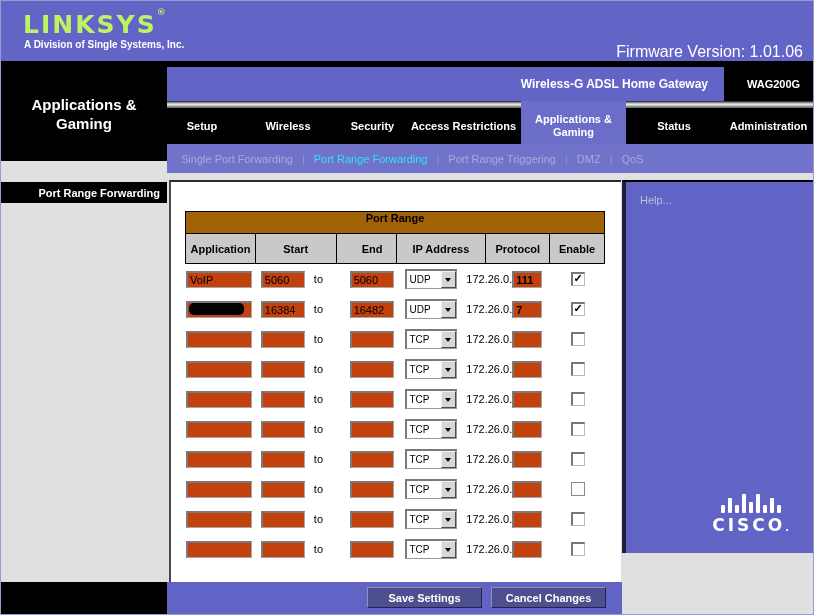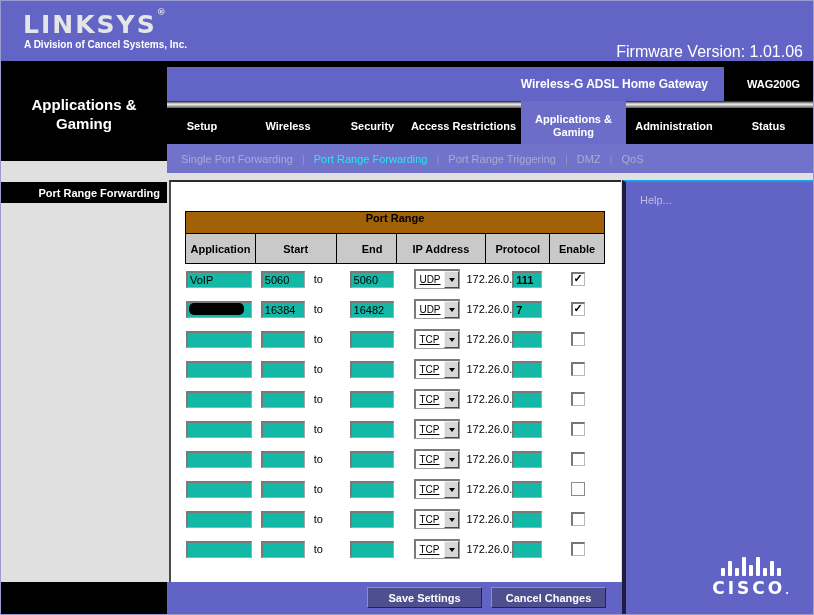--- a/index.html
+++ b/index.html
@@ -2,21 +2,21 @@
 <html><head>
 <meta charset="utf-8">
 <style>
   * { margin:0; padding:0; box-sizing:border-box; }
   body { font-family:"Liberation Sans", sans-serif; background:#fff; }
   .page { position:relative; width:814px; height:615px; background:#E0E0E0; overflow:hidden; border:1px solid #9a9ad0; }
 
   
   .hdr { position:absolute; left:0; top:0; width:814px; height:60px; background:#6264C6; }
   .hdr-black { position:absolute; left:0; top:60px; width:814px; height:6px; background:#000; }
-  .logo { position:absolute; left:22px; top:6px; color:#e5e5e5; font-family:"DejaVu Sans", sans-serif; font-weight:bold; font-size:25px; letter-spacing:2px; }
+  .logo { position:absolute; left:22px; top:6px; color:#bef264; font-family:"DejaVu Sans", sans-serif; font-weight:bold; font-size:25px; letter-spacing:2px; }
   .logo sup { font-size:9px; vertical-align:18px; letter-spacing:0; }
   .tagline { position:absolute; left:23px; top:38px; color:#fff; font-size:10px; font-weight:bold; }
   .firmware { position:absolute; right:12px; top:42px; color:#fff; font-size:16px; }
 
   
   .side-title { position:absolute; left:0; top:66px; width:166px; height:94px; background:#000; display:flex; align-items:center; justify-content:center; text-align:center; }
   .side-title span { color:#fff; font-weight:bold; font-size:15px; line-height:19px; padding:0 10px; }
 
   
   .banner { position:absolute; left:166px; top:66px; width:557px; height:34px; background:#6264C6; display:flex; align-items:center; justify-content:flex-end; }
@@ -38,46 +38,46 @@
   .subnav a { font-size:11px; color:#A9AAD6; text-decoration:none; cursor:pointer; }
   .subnav a.active { color:#2BE3F5; }
   .subnav .sep { color:#9193C0; font-size:11px; margin:0 9px; }
 
   
   .page-label { position:absolute; left:0; top:181px; width:166px; height:21px; background:#000; display:flex; align-items:center; justify-content:flex-end; }
   .page-label span { color:#fff; font-weight:bold; font-size:11px; padding-right:7px; }
 
   
   .content { position:absolute; left:168px; top:179px; width:452px; height:402px; background:#fff; border-top:2px solid #2B2B2B; border-left:2px solid #4A4A4A; }
-  .helppanel { position:absolute; left:621px; top:179px; width:193px; height:436px; background:#6163C5; border-top:2px solid #0ea5e9; border-left:4px solid #1E1E3C; }
+  .helppanel { position:absolute; left:621px; top:179px; width:193px; height:373px; background:#6163C5; border-top:2px solid #000000; border-left:4px solid #1E1E3C; }
   .help-link { position:absolute; left:14px; top:12px; color:#BEBEE0; font-size:11px; cursor:pointer; }
   .btm-strip { position:absolute; left:166px; top:581px; width:455px; height:34px; background:#6163C5; }
   .btm-black { position:absolute; left:0; top:581px; width:166px; height:34px; background:#000; }
 
   
   .ptable { position:absolute; left:14px; top:29px; width:420px; }
   .group-hdr { width:420px; height:23px; background:#a16207; border:1px solid #000; display:flex; align-items:flex-start; justify-content:center; }
   .group-hdr span { font-weight:bold; font-size:11px; color:#000; }
   .col-row { display:flex; margin-top:-1px;border-radius:13px; }
   .col-cell { height:31px; background:#C9C9C9; border:1px solid #000; display:flex; align-items:center; justify-content:center; margin-left:-1px; }
   .col-cell:first-child { margin-left:0; }
   .col-cell span { font-weight:bold; font-size:11px; color:#000; }
   .c1{width:71px;} .c2{width:81px;} .c3{width:60px;padding-left:12px;} .c4{width:64px;} .c5{width:90px;} .c6{width:55px;}
   .col-row .c2{width:82px;} .col-row .c3{width:61px;} .col-row .c4{width:65px;} .col-row .c5{width:91px;} .col-row .c6{width:56px;}
 
   .data-row { display:flex; height:30px; align-items:center; }
   .cell { display:flex; align-items:center; height:30px; }
-  .tin { height:17px; font-size:11px; font-family:"Liberation Sans",sans-serif; background:#14b8a6; border:1px solid #A8A8A8; border-top:2px solid #7A7A7A; border-left:2px solid #7A7A7A; padding:0 2px; }
+  .tin { height:17px; font-size:11px; font-family:"Liberation Sans",sans-serif; background:#c2410c; border:1px solid #A8A8A8; border-top:2px solid #7A7A7A; border-left:2px solid #7A7A7A; padding:0 2px; }
   .app-wrap { position:relative; margin-left:1px; }
   .app-in { width:66px; }
   .redact { display:none; position:absolute; left:3px; top:3px; width:55px; height:12px; background:#000; border-radius:5px; }
   .start-in { width:44px; margin-left:5px; }
   .to-lbl { font-size:11px; color:#000; margin-left:9px; }
   .end-in { width:44px; margin-left:1px; }
-  .pselect { width:52px; height:20px; margin-left:18px; background:#fff; border-top:2px solid #7A7A7A; border-left:2px solid #7A7A7A; border-right:1px solid #999; border-bottom:1px solid #999; display:flex; cursor:pointer;text-decoration:underline; }
+  .pselect { width:52px; height:20px; margin-left:8px; background:#fff; border-top:2px solid #7A7A7A; border-left:2px solid #7A7A7A; border-right:1px solid #999; border-bottom:1px solid #999; display:flex; cursor:pointer; }
   .pselect .plbl { flex:1; font-size:10px; color:#000; padding:3px 0 0 3px; }
   .pselect .pbtn { width:15px; background:#D6D6D6; border:1px solid; border-color:#F2F2F2 #4a4a4a #4a4a4a #F2F2F2; display:flex; align-items:center; justify-content:center; }
   .arrow { width:0; height:0; border:3px solid transparent; border-top:4px solid #000; margin-top:4px; }
   .ip-prefix { font-size:11px; color:#000; margin-left:6px; }
   .ip-in { width:30px; margin-left:0; font-weight:bold; }
   .cell.ce { justify-content:center; }
   .checkbox { width:14px; height:14px; background:#fff; border:1px solid #B8B8B8; border-top:2px solid #777; border-left:2px solid #777; position:relative; cursor:pointer; }
   .checkbox.flat { border:1px solid #8a8a8a; background:#FCFCFC; }
   .checkbox.checked::after { content:"✓"; position:absolute; left:1px; top:-2px; font-size:11px; font-weight:bold; color:#000; }
 
@@ -93,21 +93,21 @@
   .cisco-word { color:#fff; font-weight:bold; font-size:17px; letter-spacing:3px; font-family:"DejaVu Sans",sans-serif; }
   .cisco-word .dot { font-size:10px; letter-spacing:0; }
 </style>
 </head>
 <body>
 
 <div class="page">
 
   <div class="hdr">
     <div class="logo"><span>LINKSYS</span><sup>®</sup></div>
-    <div class="tagline">A Division of Cancel Systems, Inc.</div>
+    <div class="tagline">A Division of Single Systems, Inc.</div>
     <div class="firmware">Firmware Version: 1.01.06</div>
   </div>
   <div class="hdr-black"></div>
 
   <div class="side-title">
     <span>Applications &amp; Gaming</span>
   </div>
 
   <div class="banner">
     <span>Wireless-G ADSL Home Gateway</span>
@@ -127,24 +127,24 @@
       <div class="tab">
         <span>Security</span>
       </div>
       <div class="tab">
         <span>Access Restrictions</span>
       </div>
       <div class="tab active">
         <span>Applications &amp; Gaming</span>
       </div>
       <div class="tab">
+        <span>Status</span>
+      </div>
+      <div class="tab">
         <span>Administration</span>
-      </div>
-      <div class="tab">
-        <span>Status</span>
       </div>
     </div>
 
   <div class="subnav">
       <a>Single Port Forwarding</a>
       <span class="sep">|</span>
       <a class="active">Port Range Forwarding</a>
       <span class="sep">|</span>
       <a>Port Range Triggering</a>
       <span class="sep">|</span>

